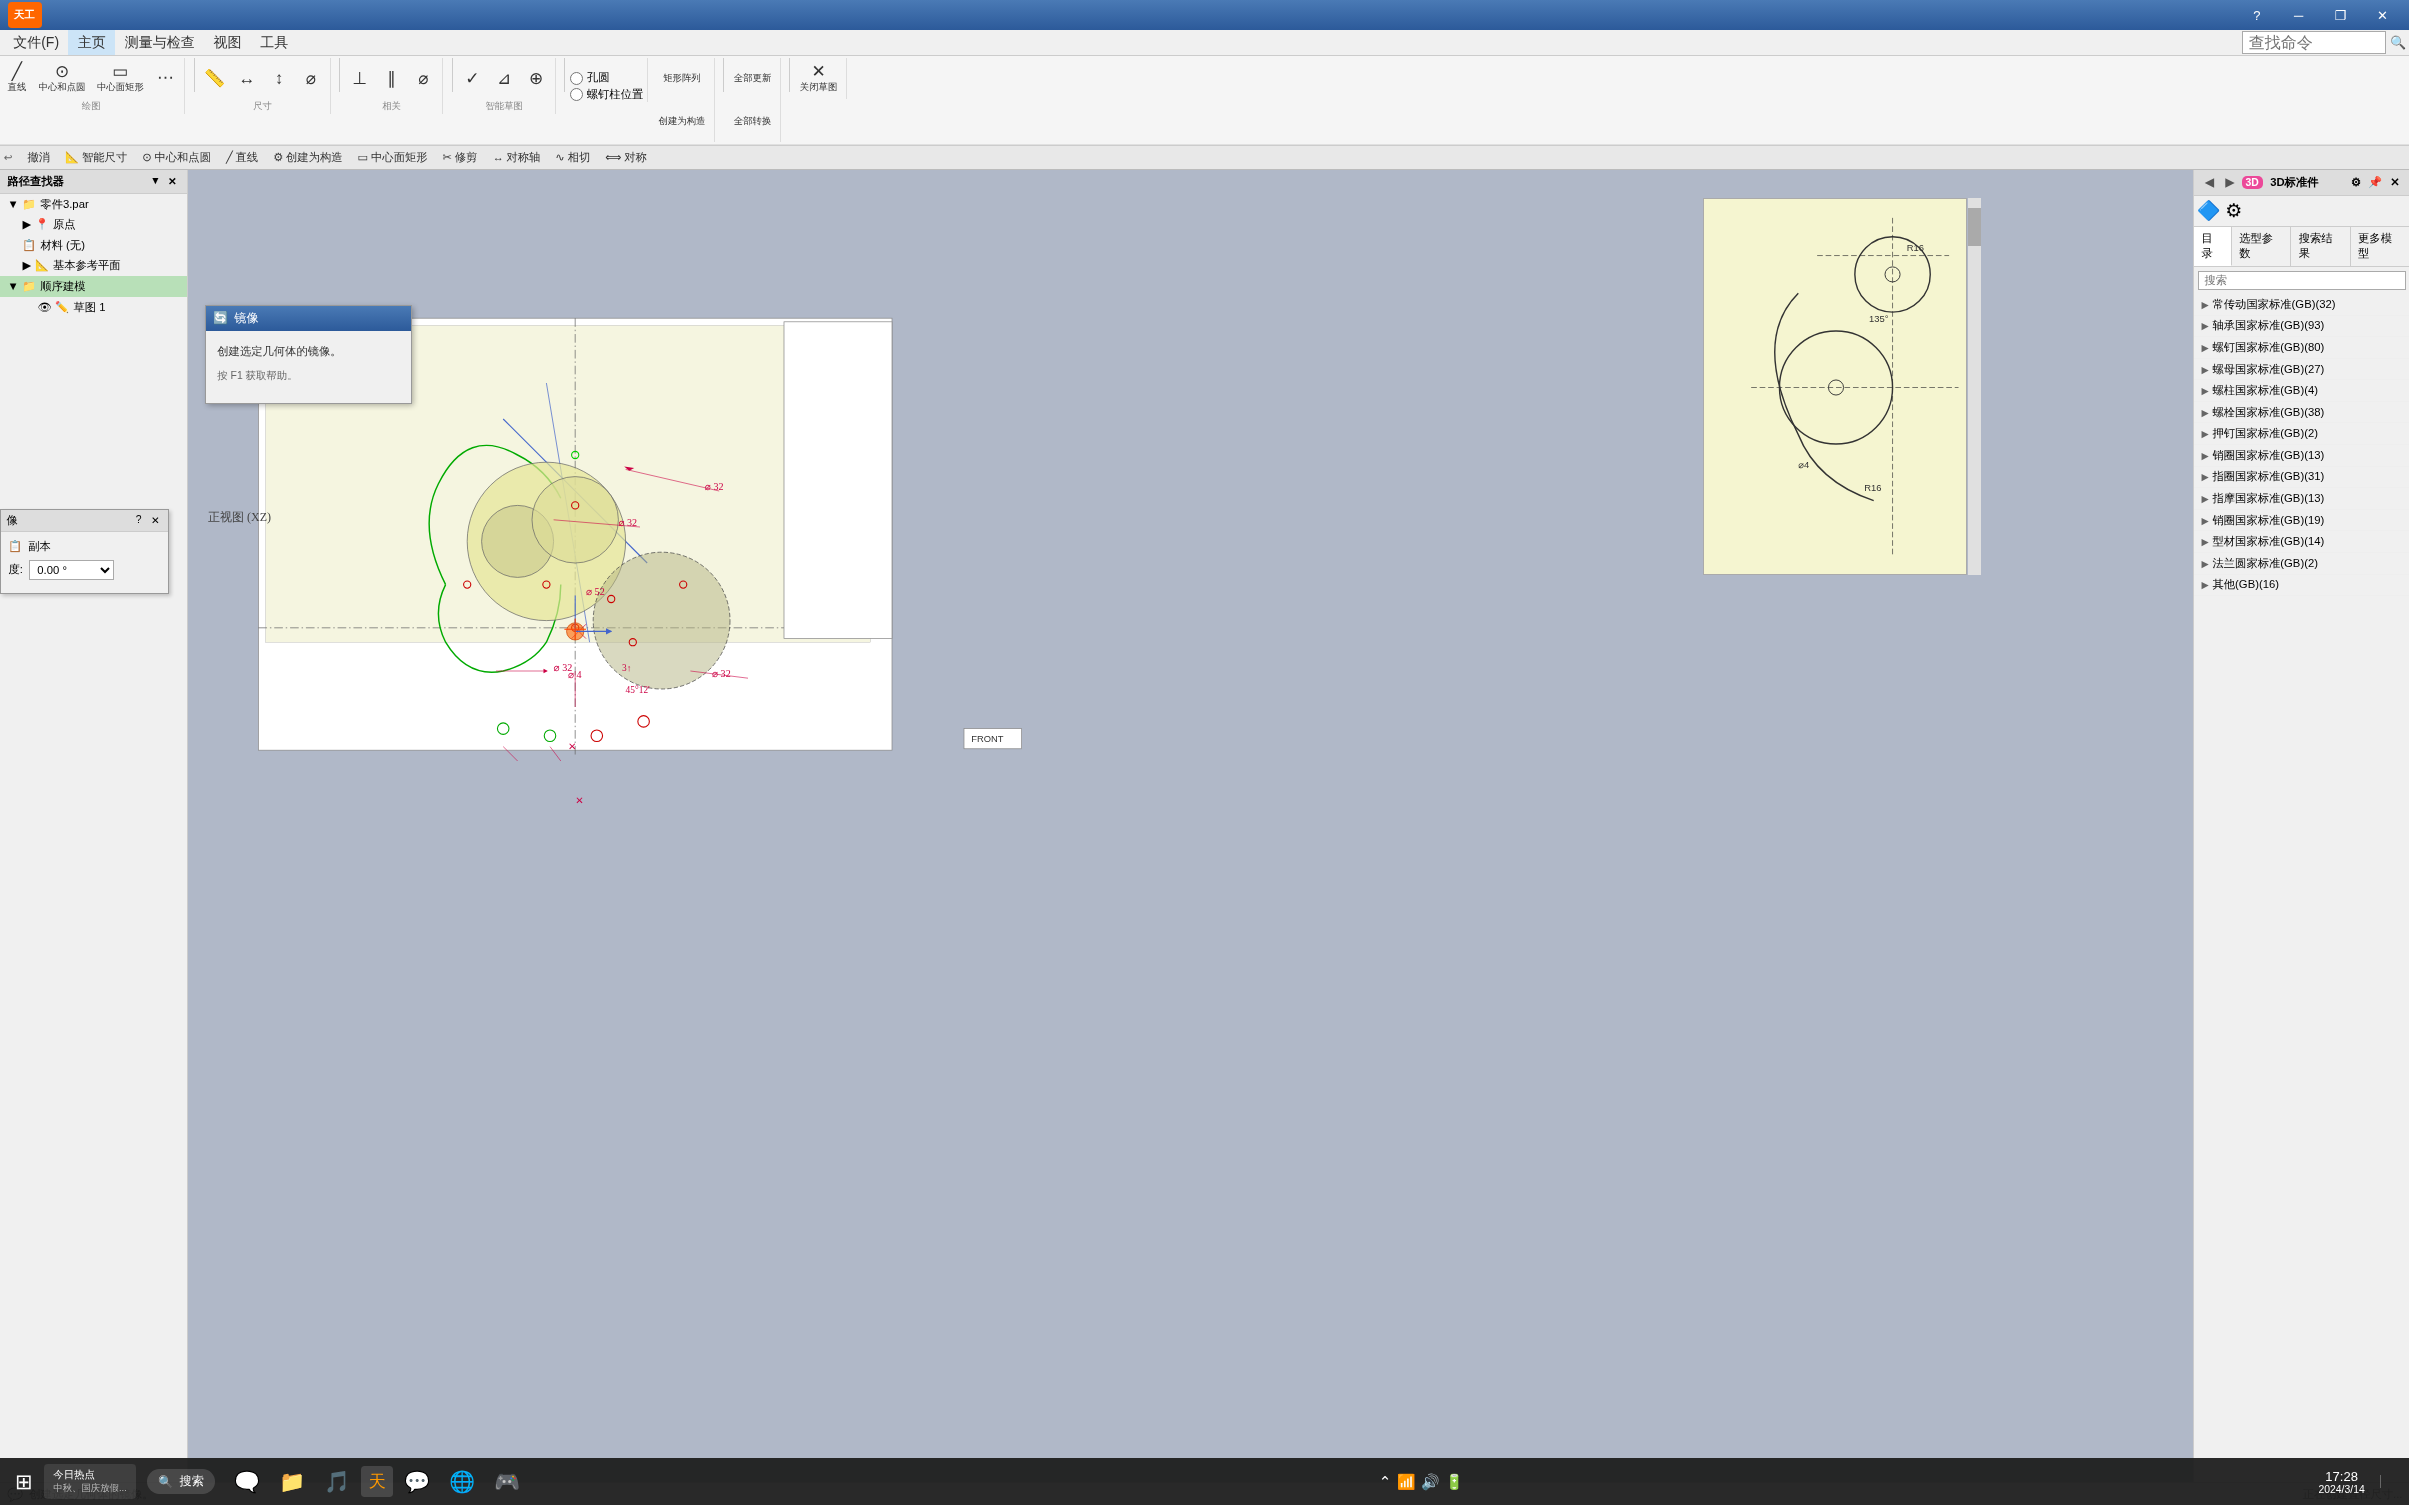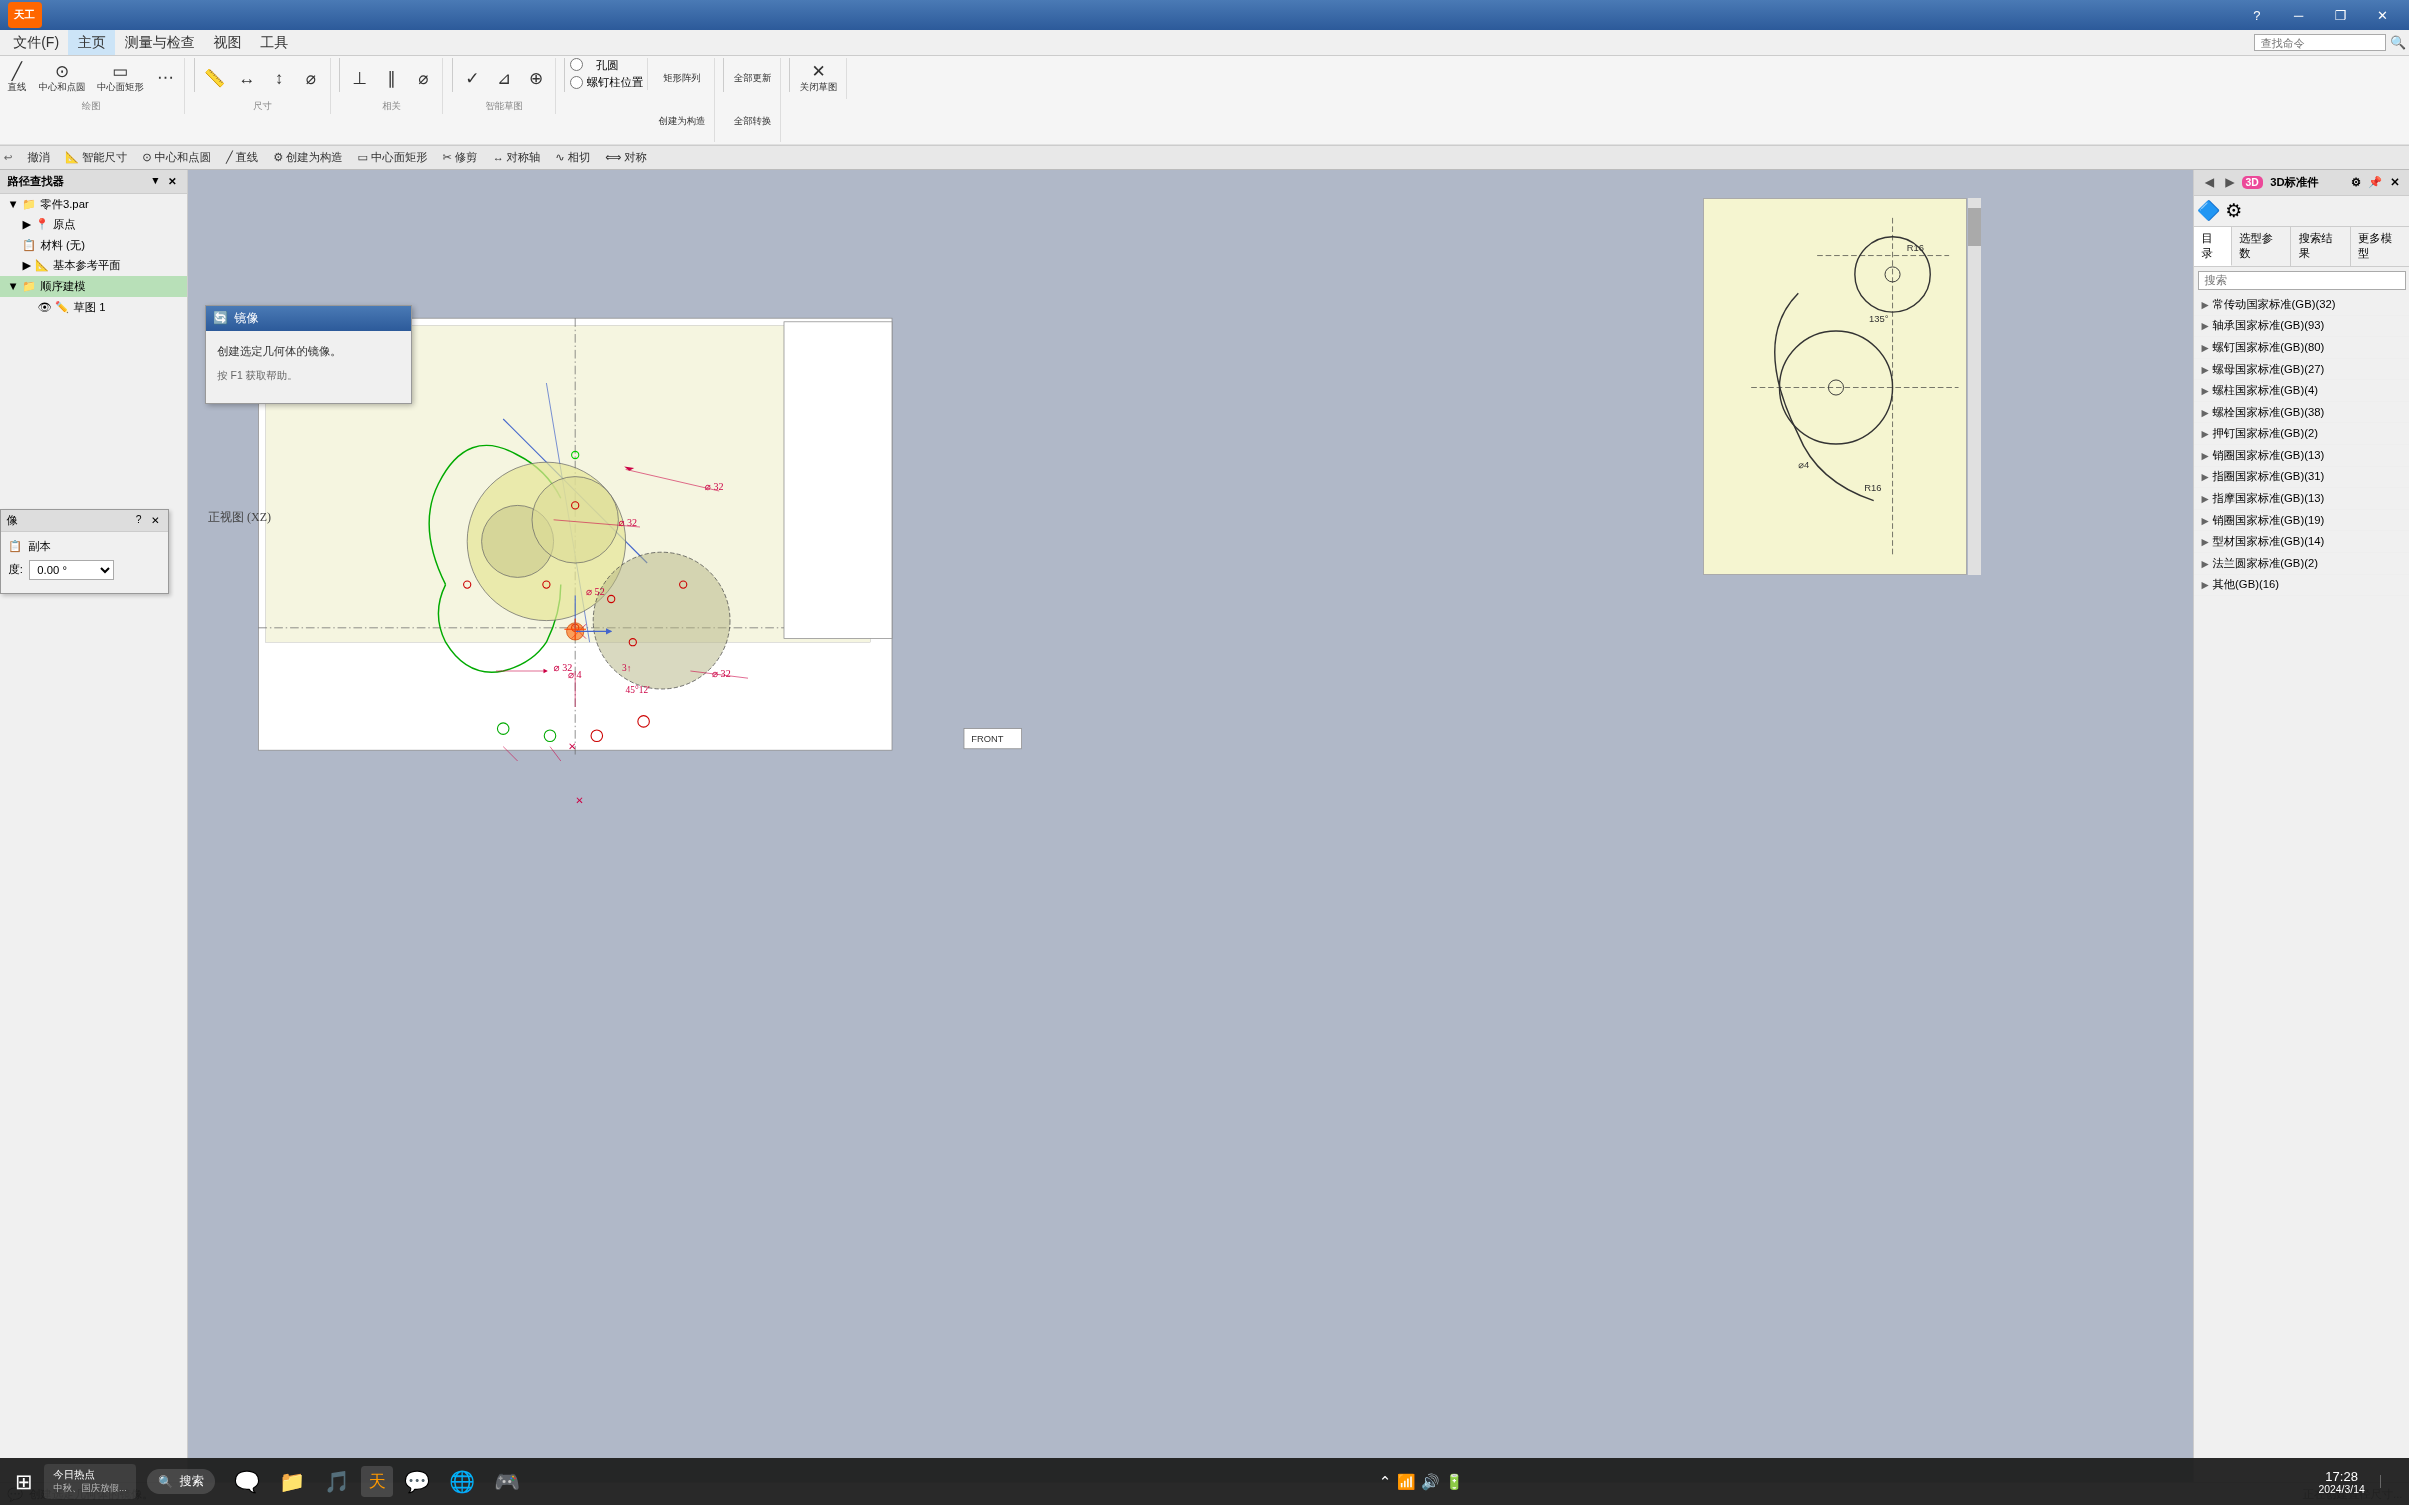--- a/index.html
+++ b/index.html
@@ -194,21 +194,21 @@
     </div>
   </div>
 
   <div id="menubar">
     <div class="menu-item">文件(F)</div>
     <div class="menu-item active">主页</div>
     <div class="menu-item">测量与检查</div>
     <div class="menu-item">视图</div>
     <div class="menu-item">工具</div>
     <div style="margin-left: auto; display: flex; align-items: center; gap: 3.8px;">
-      <input type="text" style="width: 132px; padding: 1.9px 5.6px; border: 0.9px solid rgb(170, 170, 170); font-size: 11px;" placeholder="查找命令">
+      <input type="text" style="width: 144px; padding: 1.9px 5.6px; border: 0.9px solid rgb(170, 170, 170); font-size: 16px;" placeholder="查找命令">
       <span style="cursor:pointer; font-size: 13px;">🔍</span>
     </div>
   </div>
 
   <div id="toolbar-area">
     <div class="toolbar-row" style="flex-wrap: wrap; gap: 1.9px; min-height: 51px; align-items: flex-start; padding: 1.9px;">
 
       <div class="toolbar-group">
         <div style="display: flex; flex-direction: column; align-items: center;">
           <div style="display: flex; gap: 1.9px;">
@@ -286,21 +286,21 @@
                 <span class="icon">⊕</span>
               </div>
           </div>
           <div class="toolbar-group-label">智能草图</div>
         </div>
       </div>
       <div class="toolbar-sep"></div>
 
       <div class="toolbar-group">
         <div style="display: flex; flex-direction: column; gap: 1.9px;">
-          <div style="display: flex; align-items: flex-start; gap: 13px;">
+          <div style="display: flex; align-items: flex-end; gap: 4px; margin-top: 12px;">
             <input type="radio" style="">
             <span>孔圆</span>
           </div>
           <div style="display: flex; align-items: center; gap: 3.8px;">
             <input type="radio" style="">
             <span>螺钉柱位置</span>
           </div>
         </div>
       </div>
 

